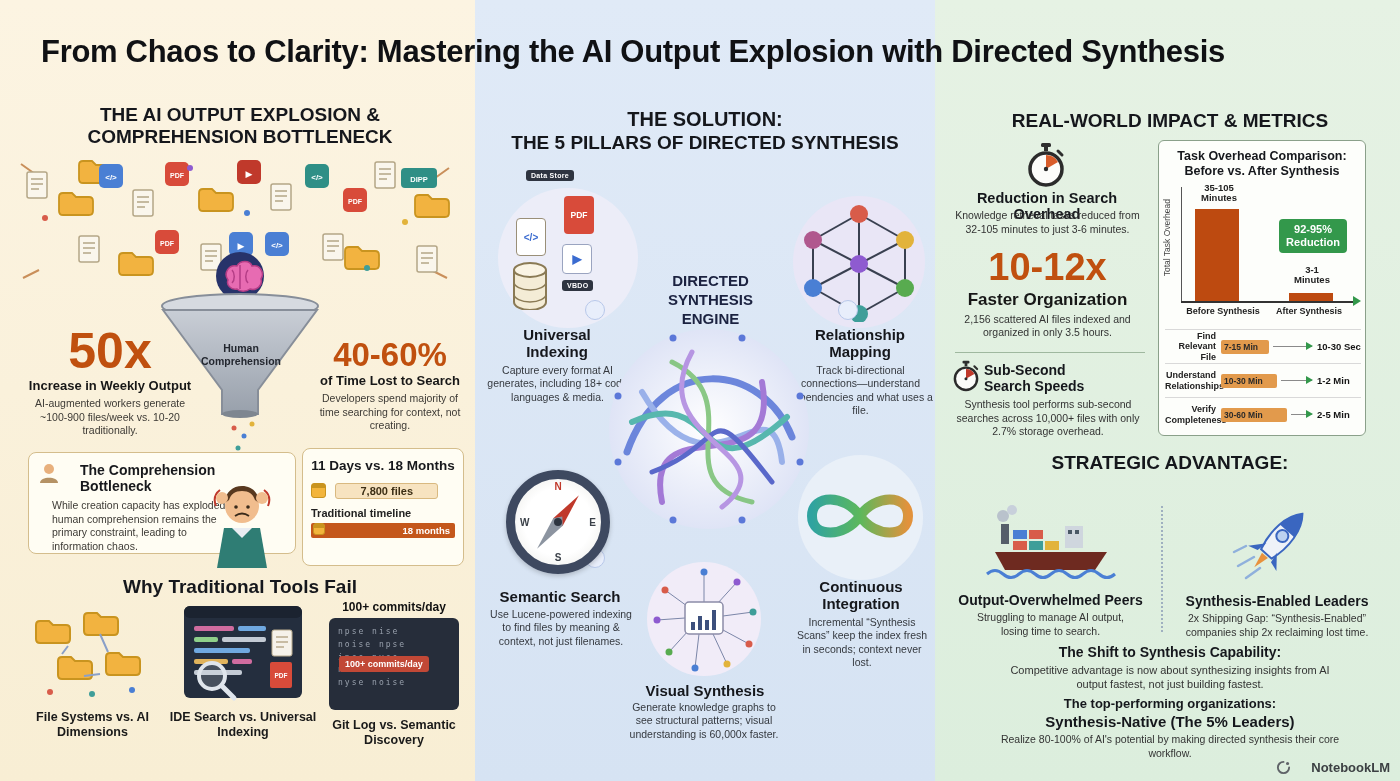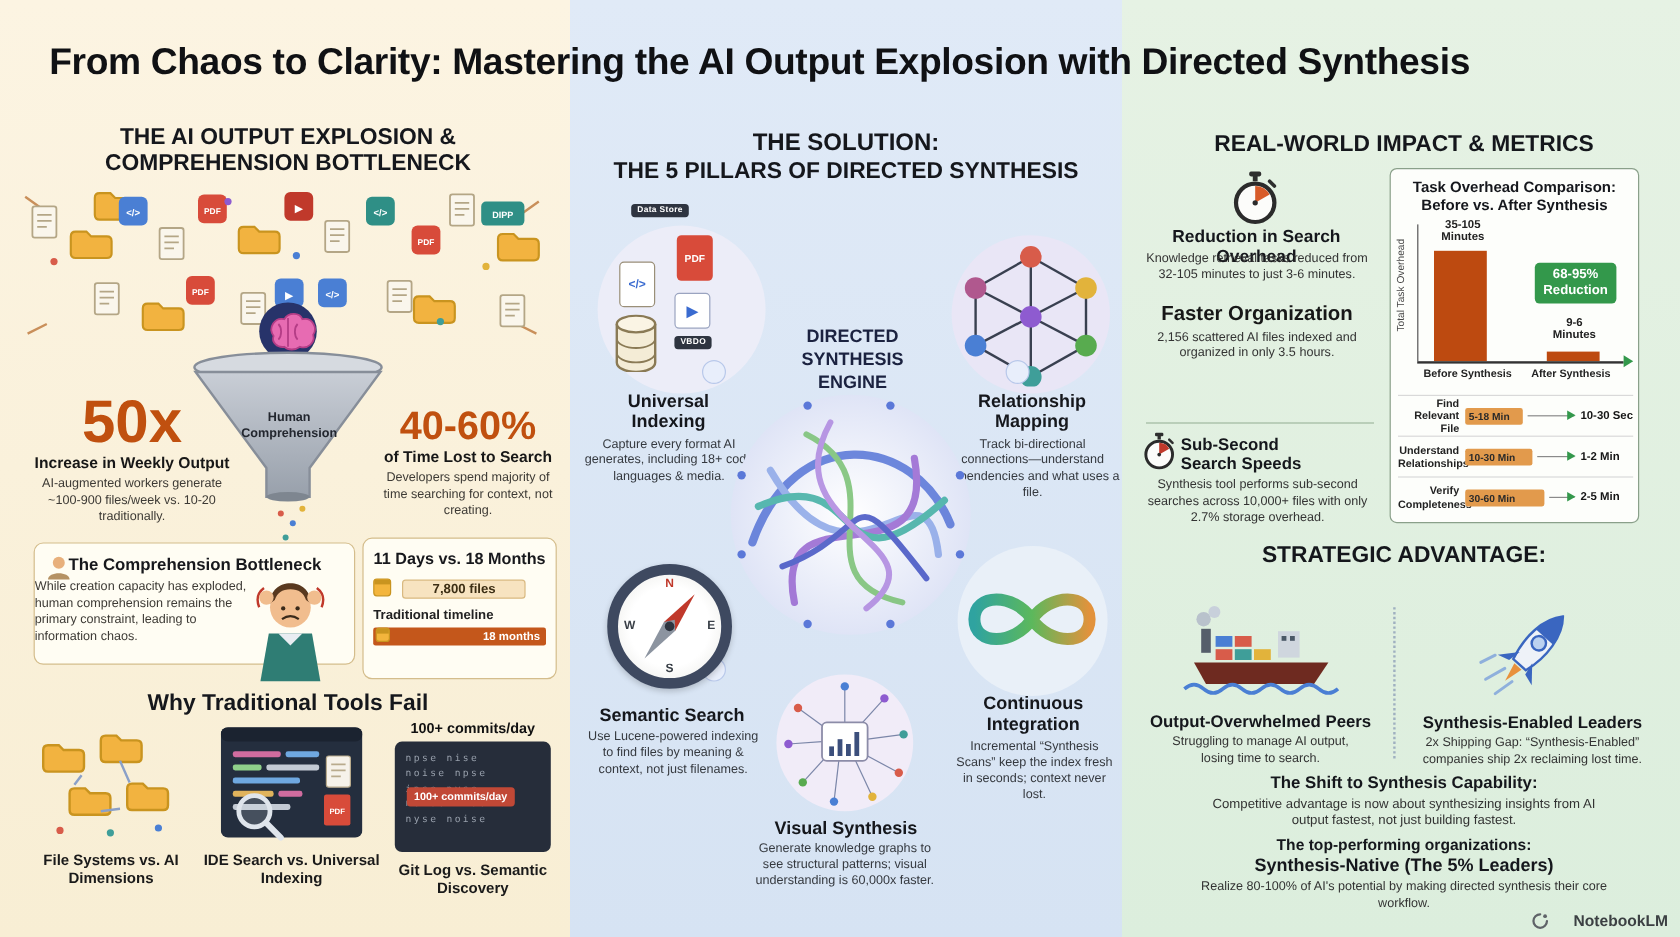--- a/index.html
+++ b/index.html
@@ -133,21 +133,21 @@
     <div class="stat-label" style="font-size:13px;margin-top:3px">Increase in Weekly Output</div>
     <div class="desc" style="font-size:10.5px;margin-top:3px">AI-augmented workers generate ~100-900 files/week vs. 10-20 traditionally.</div>
   </div>
 
   <div class="abs t-center" style="left:315px;top:338px;width:150px">
     <div class="stat-val" style="font-size:33px">40-60%</div>
     <div class="stat-label" style="font-size:13px;margin-top:3px">of Time Lost to Search</div>
     <div class="desc" style="font-size:10.5px;margin-top:3px">Developers spend majority of time searching for context, not creating.</div>
   </div>
 
-  <div class="abs card" style="left:28px;top:452px;width:268px;height:102px;padding:9px 0">
+  <div class="abs card" style="left:28px;top:452px;width:268px;height:102px;padding:9px 23px">
     <svg class="abs" style="left:8px;top:8px" width="24" height="24" viewBox="0 0 24 24">
       <circle cx="12" cy="8" r="5" fill="#e8b07c"></circle>
         <path d="M3 22 c0 -7 18 -7 18 0 z" fill="#b59264"></path>
     </svg>
     <div style="margin-left:28px;font-size:14px;font-weight:800;color:#17181c;line-height:1.15">The Comprehension Bottleneck</div>
     <div class="desc" style="font-size:10.5px;margin-top:5px;width:180px">While creation capacity has exploded, human comprehension remains the primary constraint, leading to information chaos.</div>
   </div>
 
   <svg class="abs" style="left:208px;top:476px;z-index:3" width="68" height="92" viewBox="0 0 68 92">
     <path d="M8 30 q-4 -10 4 -16 M60 30 q4 -10 -4 -16" stroke="#c0392b" stroke-width="2" fill="none"></path>
@@ -372,20 +372,21 @@
       <rect x="18" y="4" width="4" height="5" fill="#2e2e2e"></rect>
     <line x1="32" y1="9" x2="36" y2="13" stroke="#2e2e2e" stroke-width="3" stroke-linecap="round"></line>
     <circle cx="20" cy="27" r="16" fill="#fcfcfa" stroke="#2b2b2b" stroke-width="3.5"></circle>
     <path d="M20 27 V13 A14 14 0 0 1 32 20 Z" fill="#d85c2a"></path>
     <circle cx="20" cy="27" r="2.2" fill="#2b2b2b"></circle>
   </svg>
   <div class="abs" style="left:942px;top:190px;width:210px;font-size:14.5px;font-weight:800;color:#15171c;text-align:center">Reduction in Search Overhead</div>
   <div class="abs desc t-center" style="left:955px;top:209px;width:185px;font-size:10.5px;color:#333">Knowledge retrieval tasks reduced from 32-105 minutes to just 3-6 minutes.</div>
 
   <div class="abs t-center" style="left:950px;top:248px;width:195px">
+    <div class="stat-val" style="font-size:38px">10-12x</div>
     <div class="stat-label" style="font-size:17px;margin-top:4px">Faster Organization</div>
     <div class="desc" style="font-size:10.5px;margin-top:3px;color:#333">2,156 scattered AI files indexed and organized in only 3.5 hours.</div>
   </div>
 
   <div class="abs" style="left:955px;top:352px;width:190px;border-top:1.5px solid #9fb89f"></div>
 
   <svg class="abs" style="left:952px;top:360px" width="28" height="32" viewBox="0 0 40 46">
     <rect x="15" y="1" width="10" height="4" rx="1.5" fill="#2e2e2e"></rect>
       <rect x="18" y="4" width="4" height="5" fill="#2e2e2e"></rect>
     <line x1="32" y1="9" x2="36" y2="13" stroke="#2e2e2e" stroke-width="3" stroke-linecap="round"></line>
@@ -395,31 +396,31 @@
   </svg>
   <div class="abs" style="left:984px;top:362px;width:130px;font-size:14px;font-weight:800;color:#15171c;line-height:1.15">Sub-Second Search Speeds</div>
   <div class="abs desc t-center" style="left:948px;top:398px;width:200px;font-size:10.5px;color:#333">Synthesis tool performs sub-second searches across 10,000+ files with only 2.7% storage overhead.</div>
 
   <div class="rcard" style="left:1158px;top:140px;width:208px;height:296px">
     <div style="margin-top:8px;padding:0 12px;font-size:12.5px;font-weight:800;color:#15171c;text-align:center;line-height:1.2">Task Overhead Comparison: Before vs. After Synthesis</div>
     <span class="abs" style="left:3px;top:58px;writing-mode:vertical-rl;transform:rotate(180deg);font-size:8.5px;color:#444">Total Task Overhead</span>
     <div class="abs" style="left:22px;top:46px;width:0;height:114px;border-left:1.5px solid #555"></div>
     <div class="abs xlab" style="left:30px;top:42px;width:60px;font-size:9.5px;font-weight:600">35-105 Minutes</div>
     <div class="bar" style="left:36px;top:68px;width:44px;height:92px"></div>
-    <div class="badge" style="left:120px;top:78px;width:68px">68-95% Reduction</div>
-    <div class="abs xlab" style="left:128px;top:124px;width:50px;font-size:9.5px;font-weight:600">9-6 Minutes</div>
+    <div class="badge" style="left:120px;top:78px;width:68px">92-95% Reduction</div>
+    <div class="abs xlab" style="left:128px;top:124px;width:50px;font-size:9.5px;font-weight:600">3-1 Minutes</div>
     <div class="bar" style="left:130px;top:152px;width:44px;height:8px"></div>
     <div class="abs" style="left:22px;top:160px;width:172px;border-top:2px solid #333"></div>
     <div class="abs" style="left:194px;top:155px;border-left:8px solid #33984b;border-top:5px solid transparent;border-bottom:5px solid transparent"></div>
     <div class="xlab" style="left:26px;top:166px;width:76px">Before Synthesis</div>
     <div class="xlab" style="left:112px;top:166px;width:76px">After Synthesis</div>
     <div class="abs" style="left:6px;top:188px;width:196px">
       <div class="row3">
         <div class="r-task">Find Relevant File</div>
-        <div class="r-bar" style="min-width:48px">5-18 Min</div>
+        <div class="r-bar" style="min-width:48px">7-15 Min</div>
         <div class="r-arrow"></div>
         <div class="r-after">10-30 Sec</div>
       </div>
       <div class="row3">
         <div class="r-task">Understand Relationships</div>
         <div class="r-bar" style="min-width:56px">10-30 Min</div>
         <div class="r-arrow"></div>
         <div class="r-after">1-2 Min</div>
       </div>
       <div class="row3">

